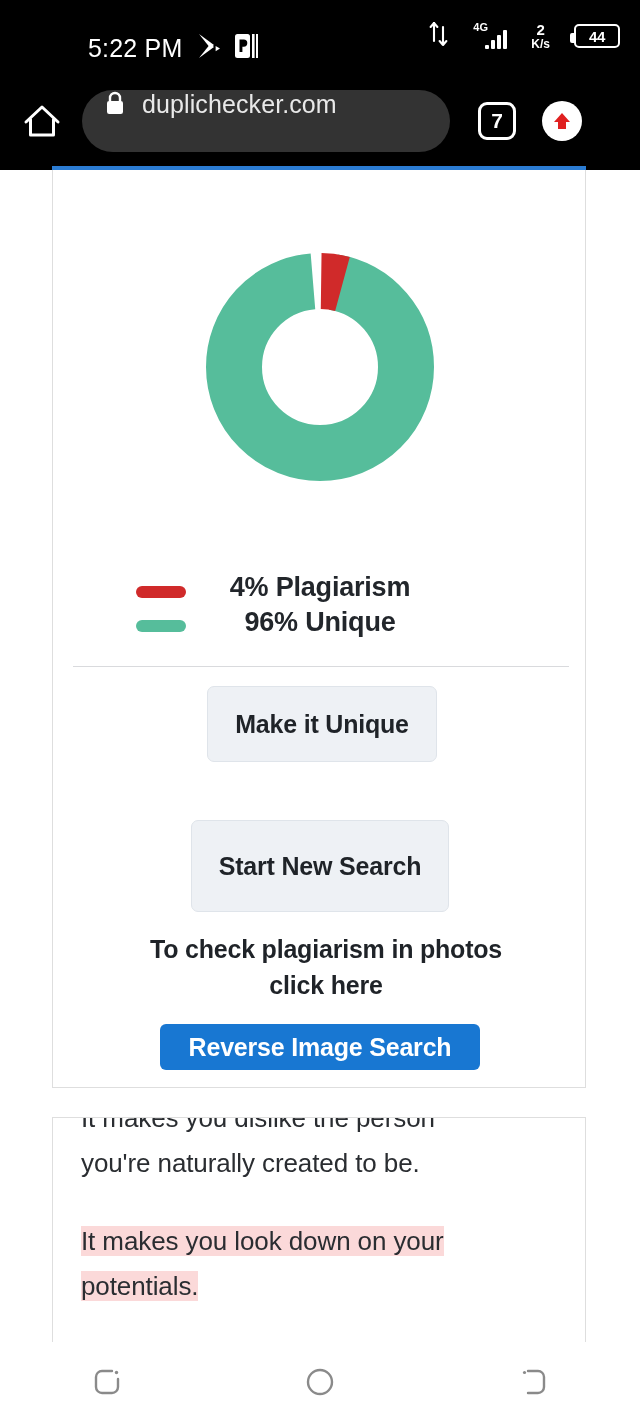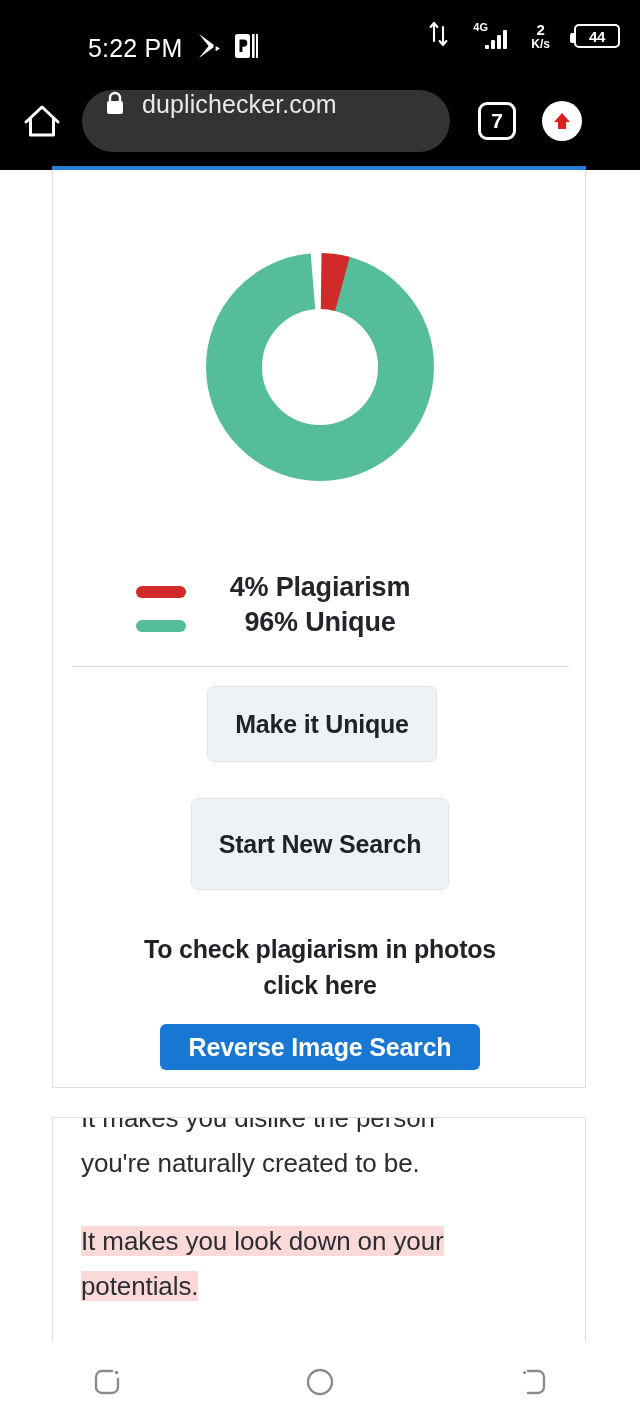--- a/index.html
+++ b/index.html
@@ -93,24 +93,24 @@
   .divider {
     position:absolute; left:20px; top:496px; width:496px; height:1px; background:#d9dadd;
   }
 
   .ghost-btn {
     position:absolute; background:#eef1f5; border:1px solid #dfe4ea; border-radius:7px;
     display:flex; align-items:center; justify-content:center;
     font-size:25px; font-weight:700; color:#1f2328; letter-spacing:-.2px;
   }
   #btn-make-unique { left:154px; top:516px; width:230px; height:76px; }
-  #btn-new-search  { left:138px; top:628px; width:258px; height:92px; }
+  #btn-new-search  { left:138px; top:650px; width:258px; height:92px; }
 
   .photo-note {
-    position:absolute; left:0; top:762px; width:534px; text-align:center;
+    position:absolute; left:6px; top:762px; width:534px; text-align:center;
     font-size:25px; font-weight:700; color:#1f2328; line-height:1.42; letter-spacing:-.2px;
   }
   .blue-btn {
     position:absolute; left:107px; top:854px; width:320px; height:46px;
     background:#1877d2; border-radius:6px;
     display:flex; align-items:center; justify-content:center;
     color:#ffffff; font-size:25px; font-weight:700; letter-spacing:-.2px;
   }
 
   

